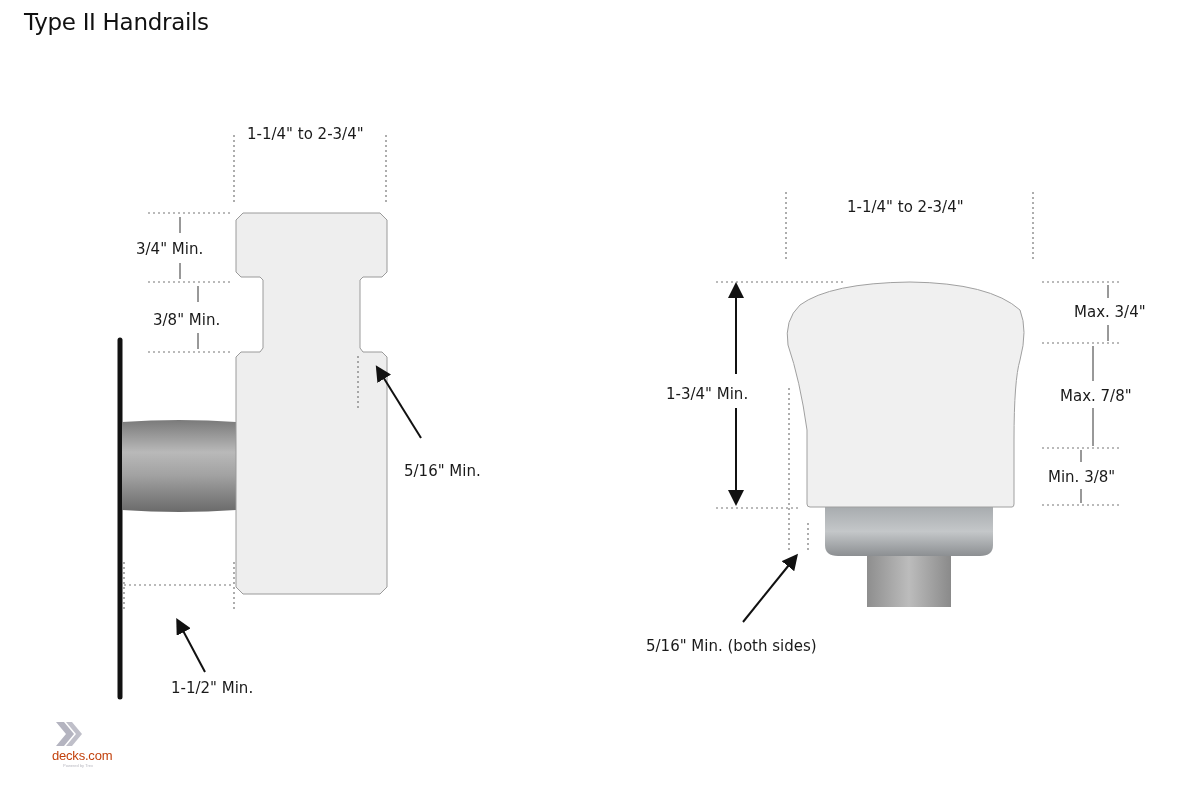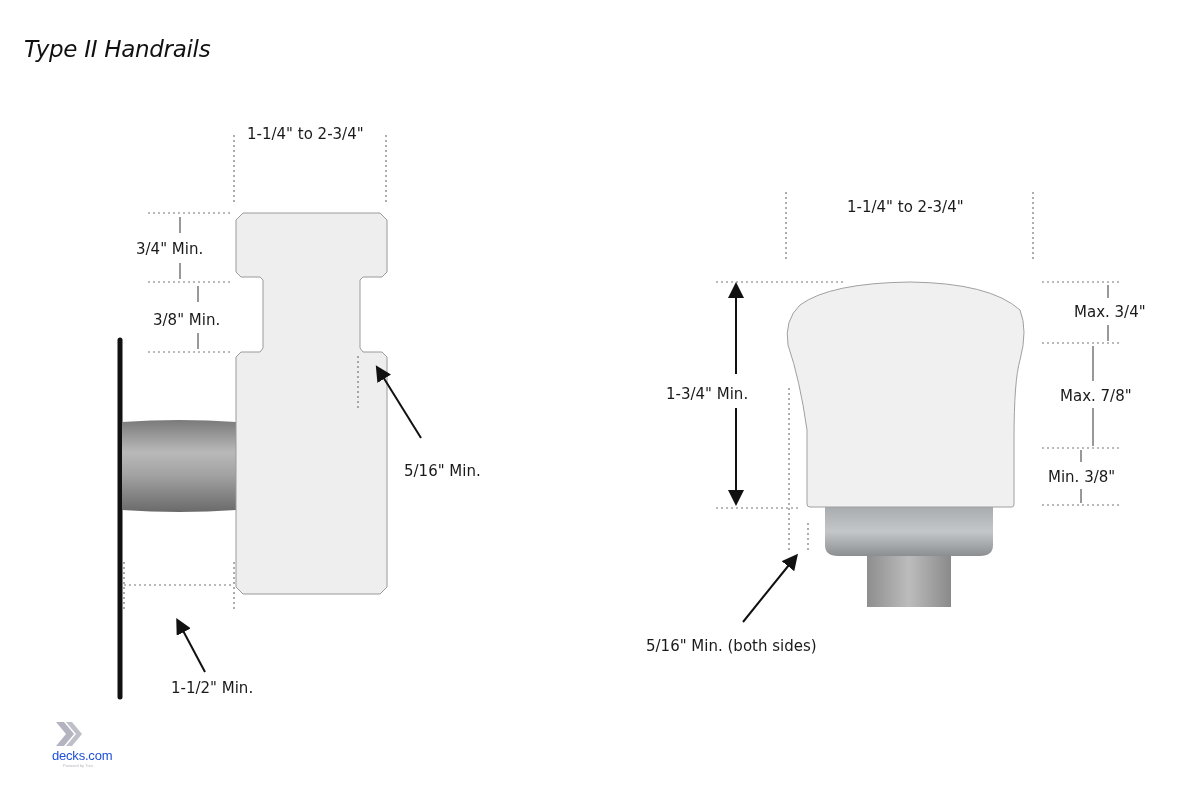--- a/index.html
+++ b/index.html
@@ -1,26 +1,26 @@
 <!DOCTYPE html>
 <html><head>
 <meta charset="utf-8">
 <style>
   html, body { margin: 0; padding: 0; background: #ffffff; }
   body { width: 1200px; height: 800px; position: relative; overflow: hidden;
          font-family: "DejaVu Sans", "Liberation Sans", sans-serif; color: #111; }
-  .title { position: absolute; left: 24px; top: 36px; font-size: 23px; font-weight: normal;
-           letter-spacing: -0.3px; color: #111; font-style: italic; }
+  .title { position: absolute; left: 24px; top: 9px; font-size: 23px; font-weight: normal;
+           letter-spacing: -0.3px; color: #111; }
   svg.diagram { position: absolute; left: 0; top: 0; }
   .lbl { font-family: "DejaVu Sans", "Liberation Sans", sans-serif; font-size: 15px; fill: #1a1a1a; }
   .dot { stroke: #777; stroke-width: 1.2; stroke-dasharray: 2 3; fill: none; }
   .thin { stroke: #333; stroke-width: 1; fill: none; }
   .thick { stroke: #111; stroke-width: 2; fill: none; }
   .logo { position: absolute; left: 52px; top: 720px; width: 52px; text-align: center; }
-  .logo-text { font-size: 13px; color: #1d4ed8; font-family: "Liberation Sans", sans-serif; letter-spacing: -0.2px; }
+  .logo-text { font-size: 13px; color: #c2410c; font-family: "Liberation Sans", sans-serif; letter-spacing: -0.2px; }
   .logo-sub { font-size: 4px; color: #b8b8c0; font-family: "Liberation Sans", sans-serif; }
 </style>
 </head>
 <body>
 
 <div class="title">Type II Handrails</div>
 
 <svg class="diagram" width="1200" height="800" viewBox="0 0 1200 800">
   <defs>
     <linearGradient id="bracketGrad" x1="0" y1="0" x2="0" y2="1">

